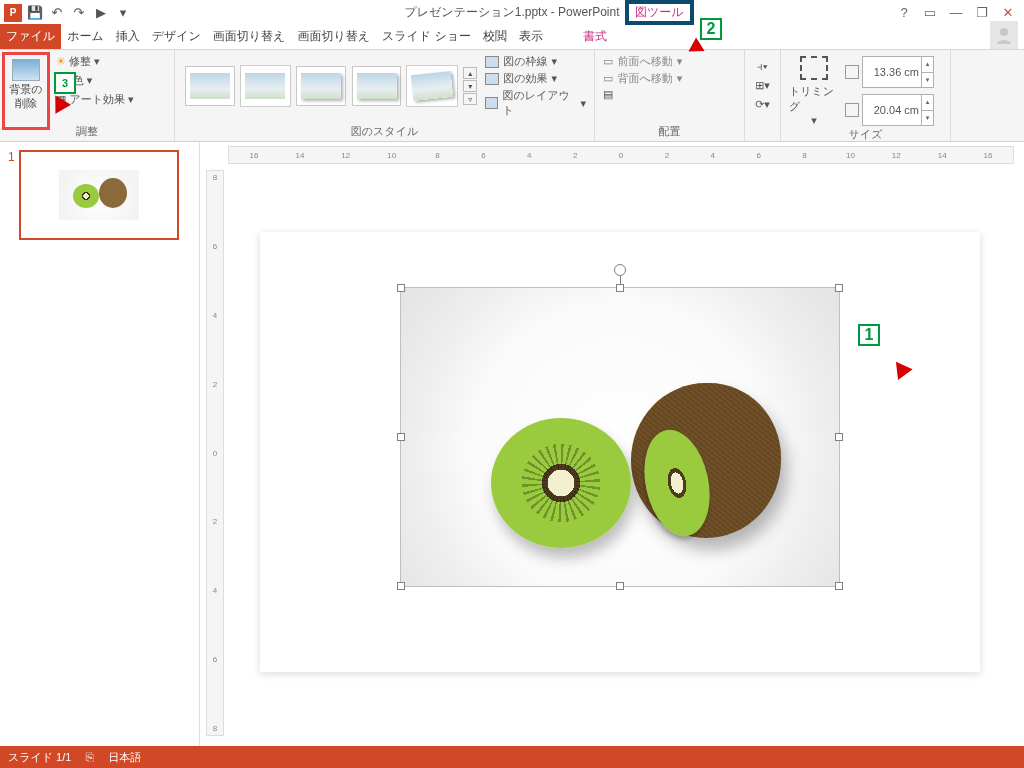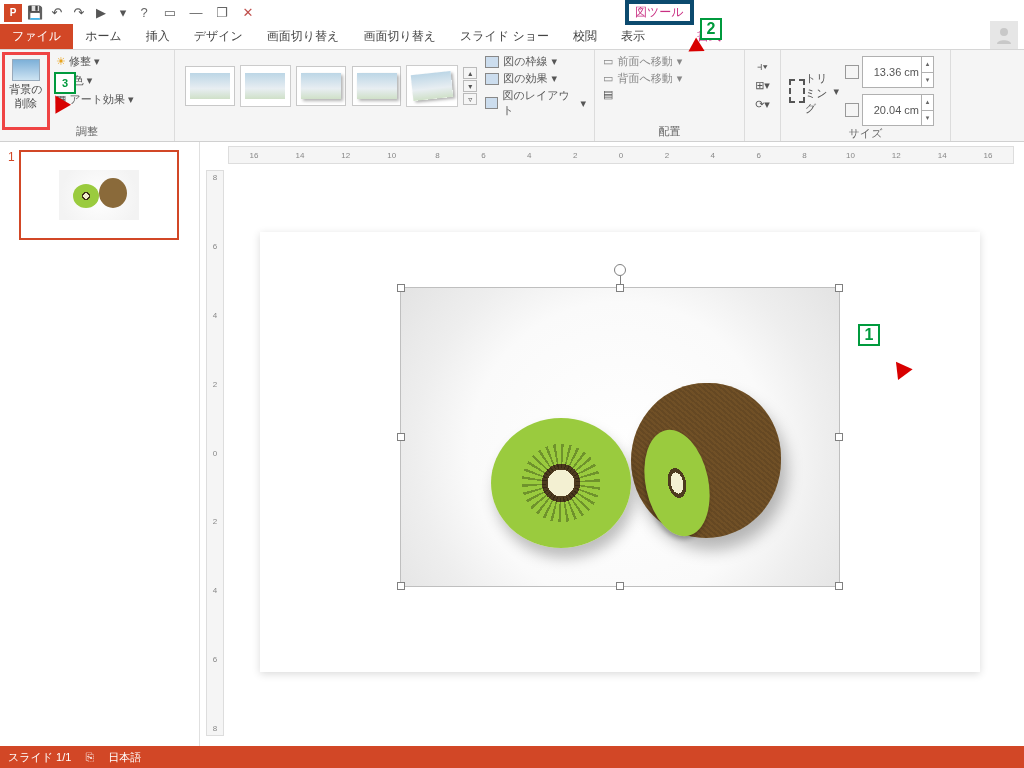--- a/index.html
+++ b/index.html
@@ -10,21 +10,21 @@
   .qat-btn { width:18px; height:18px; display:flex; align-items:center; justify-content:center; font-size:13px; color:#555;}
   .app-icon { width:18px; height:18px; background:#d24726; color:#fff; font-size:10px; font-weight:bold; display:flex; align-items:center; justify-content:center;}
   .titlebar .title { flex:1; text-align:center; color:#555; position:relative;}
   .titlebar .title .txt { display:inline-block;}
   .tools-tab-area { position:absolute; left:625px; top:0; height:25px; border:4px solid #0c4a6e; padding:0 6px; display:flex; align-items:center; color:#c92f82; font-size:12px;}
   .titlebar .winctl { display:flex; gap:2px; padding-right:4px;}
   .winbtn{width:24px;height:20px;display:flex;align-items:center;justify-content:center;color:#666;font-size:13px;}
   .winbtn.close{color:#c0504d;}
   
   .ribbon-tabs{height:25px;background:#fff;display:flex;align-items:flex-end;border-bottom:1px solid #d6d6d6;font-size:12px;}
-  .rtab{padding:4px 12px;color:#444;}
+  .rtab{padding:4px 6px;color:#444;}
   .rtab.file{background:#d24726;color:#fff;}
   .rtab.fmt{color:#c92f82;}
   .callout-2{position:absolute; left:700px; top:18px; width:22px; height:22px; border:2px solid #009a3d; color:#009a3d; font-weight:bold; display:flex; align-items:center; justify-content:center; background:#fff; z-index:50;}
   .arrow-2{position:absolute;left:678px; top:40px; width:22px; height:22px; z-index:50;}
   .arrow-2::before{content:"";position:absolute;width:0;height:0;border:8px solid transparent;border-right:14px solid #d80000;transform:rotate(-32deg);left:2px;top:2px;}
   .avatar{width:28px;height:28px;background:#e6e6e6;margin-left:auto;margin-right:6px;display:flex;align-items:center;justify-content:center;color:#aaa;}
   
   .ribbon{height:92px;background:#f5f5f5;border-bottom:1px solid #d0d0d0;display:flex;font-size:11px;color:#555;position:relative;}
   .rgroup{border-right:1px solid #dcdcdc;padding:4px 8px 2px 8px;display:flex;flex-direction:column;justify-content:space-between;}
   .rgroup .lbl{text-align:center;font-size:11px;color:#666;margin-top:auto;}
@@ -45,21 +45,21 @@
   .style-thumb.sh .inner{box-shadow:2px 2px 3px rgba(0,0,0,.3);}
   .style-thumb.fr{border:4px solid #fff;box-shadow:0 0 0 1px #ccc;}
   .style-thumb.tilt .inner{transform:rotate(-6deg);}
   .style-opts{display:flex;flex-direction:column;gap:2px;font-size:11px;margin-left:6px;color:#555;}
   .style-opts .row{display:flex;align-items:center;gap:4px;}
   .mini-ic{width:14px;height:12px;border:1px solid #888;background:#cde;}
   .g-arrange{width:150px;}
   .arr-rows{display:flex;flex-direction:column;gap:2px;font-size:11px;color:#888;}
   .arr-rows .row{display:flex;align-items:center;gap:4px;}
   .g-size{width:170px;display:flex;flex-direction:row;padding-top:6px;}
-  .trim-btn{display:flex;flex-direction:row;align-items:center;width:50px;color:#555;}
+  .trim-btn{display:flex;flex-direction:column;align-items:center;width:50px;color:#555;}
   .trim-ic{width:28px;height:24px;border:2px dashed #555;}
   .size-inputs{display:flex;flex-direction:column;gap:6px;margin-left:6px;}
   .size-row{display:flex;align-items:center;gap:3px;font-size:11px;}
   .size-ic{width:14px;height:14px;border:1px solid #999;position:relative;}
   .size-fld{width:72px;height:32px;border:1px solid #b0b0b0;background:#fff;display:flex;align-items:center;justify-content:flex-end;padding-right:14px;font-size:11px;position:relative;}
   .size-fld .spin{position:absolute;right:0;top:0;bottom:0;width:12px;border-left:1px solid #b0b0b0;display:flex;flex-direction:column;}
   .size-fld .spin div{flex:1;display:flex;align-items:center;justify-content:center;font-size:7px;color:#666;border-bottom:1px solid #b0b0b0;}
   .size-fld .spin div:last-child{border-bottom:none;}
   
   .workspace{display:flex; height:calc(768px - 25px - 25px - 92px - 22px); background:#fff;}
@@ -108,20 +108,23 @@
 
 <div class="titlebar">
   <div class="qat">
     <div class="app-icon">P</div>
     <div class="qat-btn">💾</div>
     <div class="qat-btn">↶</div>
     <div class="qat-btn">↷</div>
     <div class="qat-btn">▶</div>
     <div class="qat-btn">▾</div>
   </div>
+  <div class="title">
+    <span class="txt">プレゼンテーション1.pptx - PowerPoint</span>
+  </div>
   <div class="winctl">
     <div class="winbtn">?</div>
     <div class="winbtn">▭</div>
     <div class="winbtn">—</div>
     <div class="winbtn">❐</div>
     <div class="winbtn close">✕</div>
   </div>
 </div>
 
 <div class="tools-tab-area">
@@ -187,20 +190,21 @@
         <div style="width:14px;height:12px;border:1px solid #bbb;display:flex;align-items:center;justify-content:center;font-size:8px;">▴</div>
         <div style="width:14px;height:12px;border:1px solid #bbb;display:flex;align-items:center;justify-content:center;font-size:8px;">▾</div>
         <div style="width:14px;height:12px;border:1px solid #bbb;display:flex;align-items:center;justify-content:center;font-size:8px;">▿</div>
       </div>
       <div class="style-opts">
         <div class="row"><div class="mini-ic"></div><span>図の枠線</span> ▾</div>
         <div class="row"><div class="mini-ic"></div><span>図の効果</span> ▾</div>
         <div class="row"><div class="mini-ic"></div><span>図のレイアウト</span> ▾</div>
       </div>
     </div>
+    <div class="lbl">図のスタイル</div>
   </div>
 
   <div class="rgroup g-arrange">
     <div class="arr-rows">
       <div class="row"><span>▭</span><span>前面へ移動</span> ▾</div>
       <div class="row"><span>▭</span><span>背面へ移動</span> ▾</div>
       <div class="row" style="color:#555;">
           <span>▤</span>
         </div>
     </div>

